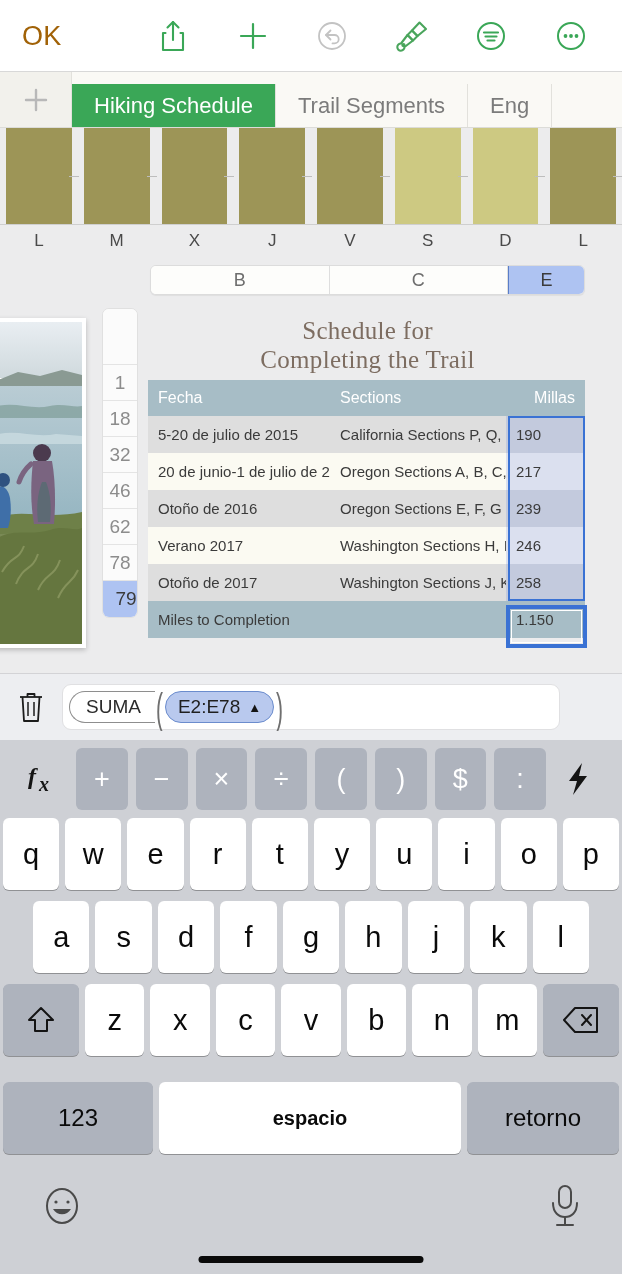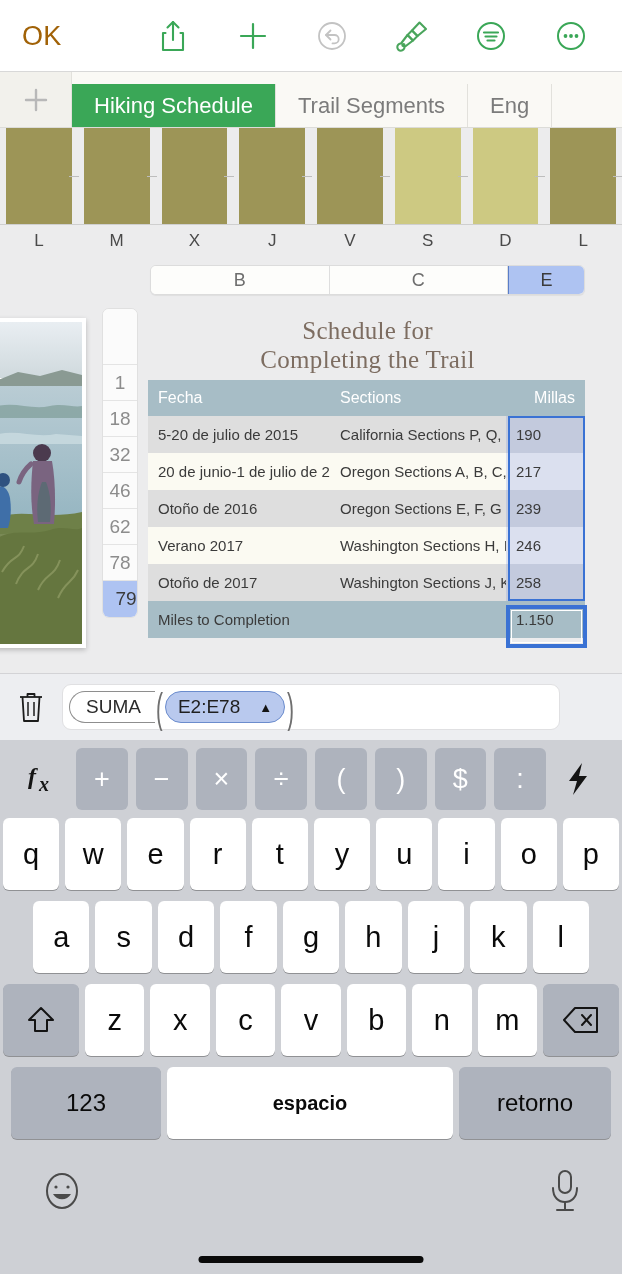--- a/index.html
+++ b/index.html
@@ -179,21 +179,21 @@
     display: flex; align-items: center; height: 32px; padding: 0 14px 0 16px;
     border: 1px solid #8e8e8e; border-right: none;
     border-radius: 16px 0 0 16px; font-size: 19px; color: #2b2b2b;
     position: relative;
   }
   .tok-paren {
     font-size: 21px; color: #6f6f6f; line-height: 1;
     transform: scaleY(2.0); display: inline-block; margin: 0 1px;
   }
   .tok-ref {
-    display: flex; align-items: center; gap: 19px;
+    display: flex; align-items: center; gap: 8px;
     height: 32px; padding: 0 12px; margin: 0 1px;
     background: #b9c9ee; border: 1px solid #6b8ccd; border-radius: 16px;
     font-size: 19px; color: #1f1f1f;
   }
   .tok-ref .caret { font-size: 13px; color: #141414; }
 
   
   .keyboard {
     position: absolute; top: 740px; left: 0; width: 622px; height: 534px;
     background: #ced0d5;
@@ -206,21 +206,21 @@
   .fx-keys { flex: 1 1 auto; display: flex; gap: 8px; }
   .opkey {
     flex: 1 1 0; height: 62px; border-radius: 6px; background: #aeb3bd;
     display: flex; align-items: center; justify-content: center;
     color: #fff; font-size: 27px;
   }
   
   .krow-1 { height: 72px; padding: 0 3px; gap: 6px; }
   .krow-2 { height: 72px; padding: 0 33px; gap: 6px; margin-top: 11px; }
   .krow-3 { height: 72px; padding: 0 3px; gap: 6px; margin-top: 11px; }
-  .krow-4 { height: 72px; padding: 0 11px; gap: 6px; margin-top: 11px; }
+  .krow-4 { height: 72px; padding: 0 3px; gap: 6px; margin-top: 26px; }
   .key {
     flex: 1 1 0; height: 72px; border-radius: 6px; background: #ffffff;
     display: flex; align-items: center; justify-content: center;
     font-size: 29px; color: #0a0a0a;
     box-shadow: 0 1px 0 rgba(0,0,0,.30);
   }
   .key.dark { background: #aeb3bd; }
   .key.shift { flex: 0 0 76px; }
   .key.del { flex: 0 0 76px; }
   .key.k123 { flex: 0 0 150px; font-size: 24px; }

